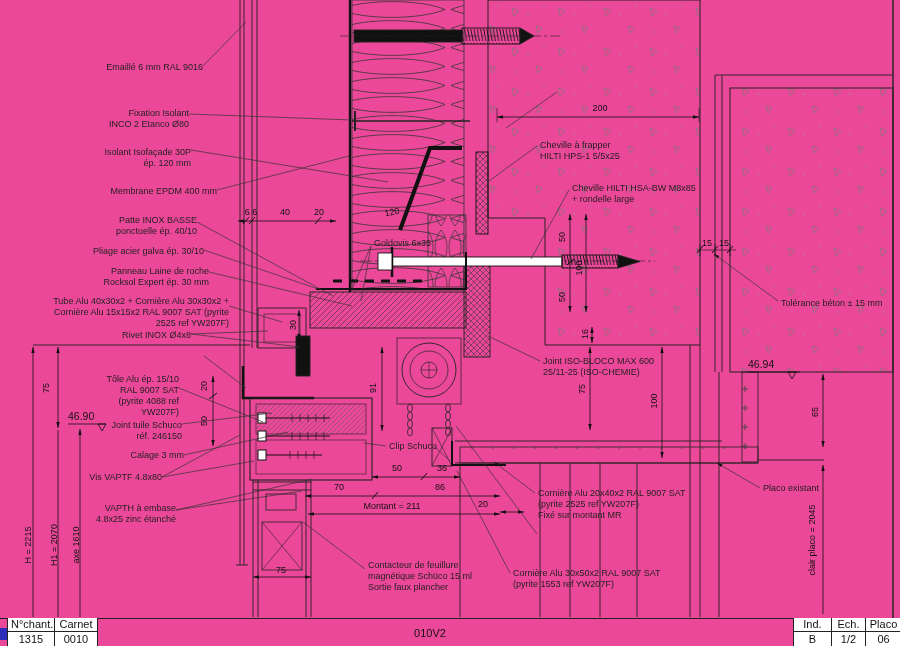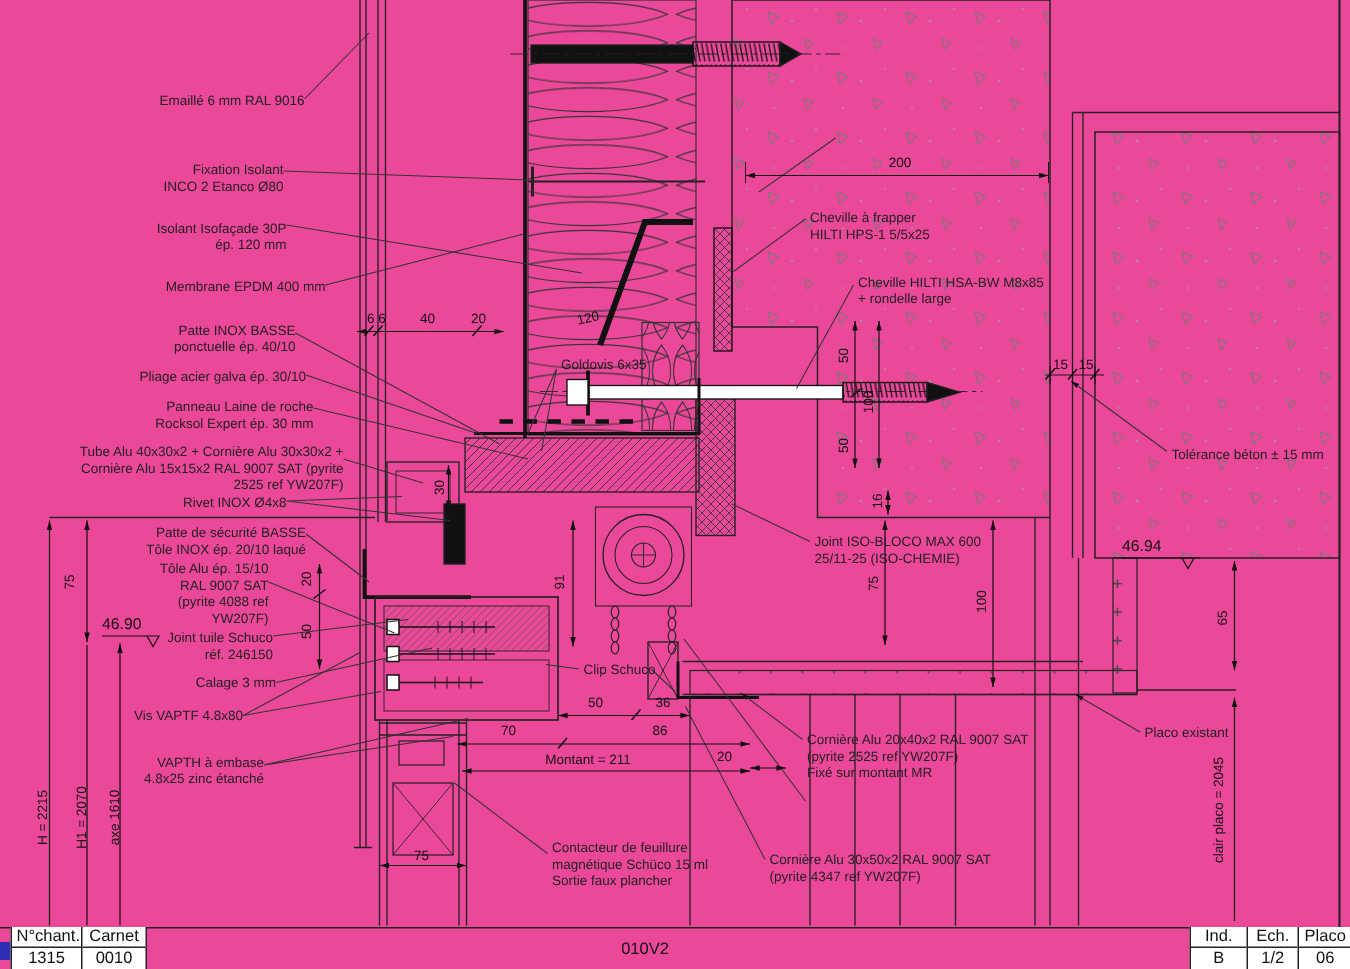--- a/index.html
+++ b/index.html
@@ -231,22 +231,20 @@
 <div class="lbl ra" style="right:683px;top:186px">Membrane EPDM 400 mm</div>
 <div class="lbl ra" style="right:703px;top:215px">Patte INOX BASSE
 ponctuelle ép. 40/10</div>
 <div class="lbl ra" style="right:696px;top:246px">Pliage acier galva ép. 30/10</div>
 <div class="lbl ra" style="right:691px;top:266px">Panneau Laine de roche
 Rocksol Expert ép. 30 mm</div>
 <div class="lbl ra" style="right:671px;top:296px">Tube Alu 40x30x2 + Cornière Alu 30x30x2 +
 Cornière Alu 15x15x2  RAL 9007 SAT (pyrite
 2525 ref YW207F)</div>
 <div class="lbl ra" style="right:709px;top:330px">Rivet INOX Ø4x8</div>
-<div class="lbl ra" style="right:696px;top:350px">Patte de sécurité BASSE
-Tôle INOX ép. 20/10 laqué</div>
 <div class="lbl ra" style="right:721px;top:374px">Tôle Alu ép. 15/10
 RAL 9007 SAT
 (pyrite 4088 ref
 YW207F)</div>
 <div class="lbl ra" style="right:718px;top:420px">Joint tuile Schuco
 réf. 246150</div>
 <div class="lbl ra" style="right:716px;top:450px">Calage 3 mm</div>
 <div class="lbl ra" style="right:738px;top:472px">Vis VAPTF 4.8x80</div>
 <div class="lbl ra" style="right:724px;top:503px">VAPTH à embase
 4.8x25 zinc étanché</div>
@@ -260,21 +258,21 @@
 + rondelle large</div>
 <div class="lbl la" style="left:374px;top:238px">Goldovis 6x35</div>
 <div class="lbl la" style="left:781px;top:298px">Tolérance béton ± 15 mm</div>
 <div class="lbl la" style="left:543px;top:356px">Joint ISO-BLOCO MAX 600
 25/11-25 (ISO-CHEMIE)</div>
 <div class="lbl la" style="left:389px;top:441px">Clip Schuco</div>
 <div class="lbl la" style="left:538px;top:488px">Cornière Alu 20x40x2 RAL 9007 SAT
 (pyrite 2525 ref YW207F)
 Fixé sur montant MR</div>
 <div class="lbl la" style="left:513px;top:568px">Cornière Alu 30x50x2 RAL 9007 SAT
-(pyrite 4347 ref YW207F)</div>
+(pyrite 1553 ref YW207F)</div>
 <div class="lbl la" style="left:763px;top:483px">Placo existant</div>
 
 <div class="dim" style="left:600px;top:108px">200</div>
 <div class="dim t" style="left:392px;top:212px">120</div>
 <div class="dim" style="left:251px;top:212px">6 6</div>
 <div class="dim" style="left:285px;top:212px">40</div>
 <div class="dim" style="left:319px;top:212px">20</div>
 <div class="dim v" style="left:562px;top:237px">50</div>
 <div class="dim v" style="left:579px;top:268px">100</div>
 <div class="dim v" style="left:562px;top:297px">50</div>

